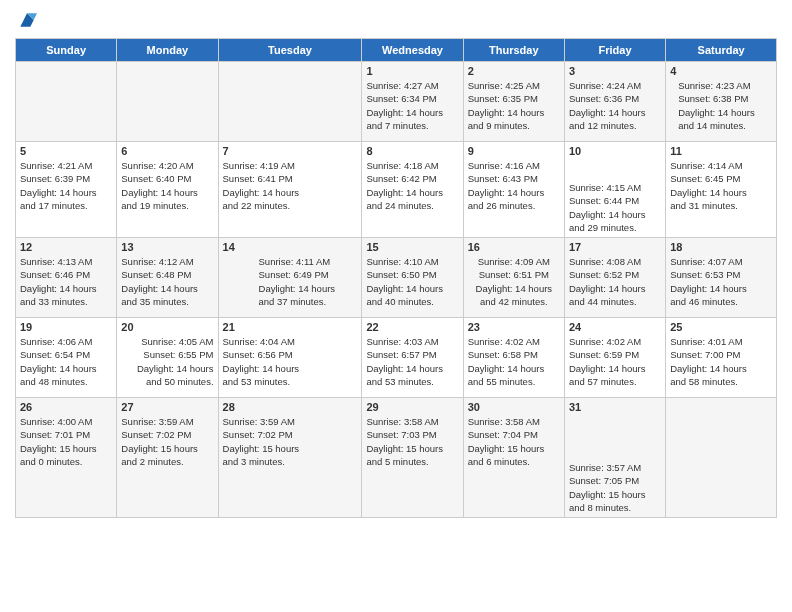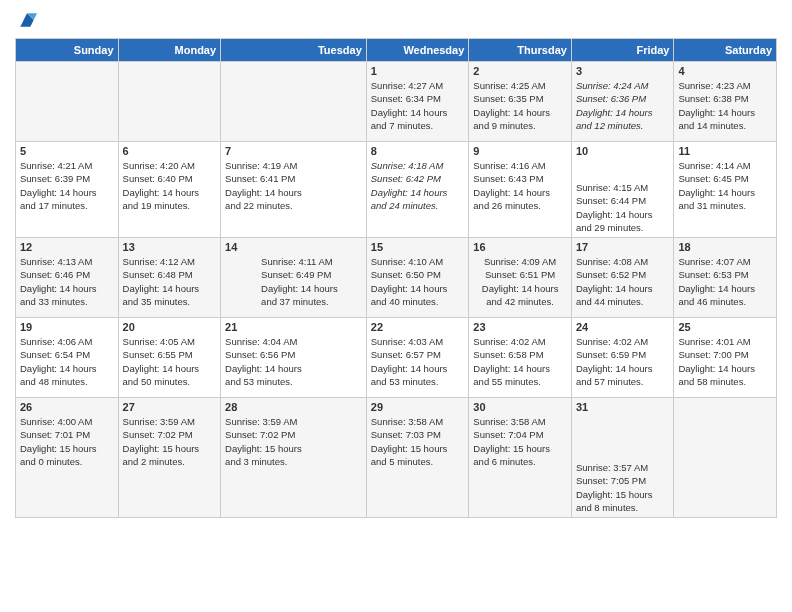--- a/index.html
+++ b/index.html
@@ -58,21 +58,21 @@
     }
     table {
       width: 100%;
       border-collapse: collapse;
       font-size: 10px;
     }
     thead tr th {
       background-color: #2a6ebb;
       color: #fff;
       padding: 5px 4px;
-      text-align: right;
+      text-align: center;
       font-size: 11px;
       font-weight: bold;
       border: 1px solid #ccc;
     }
     tbody tr td {
       border: 1px solid #ccc;
       vertical-align: top;
       padding: 3px 4px;
       color: #333;
       font-size: 9.5px;
@@ -143,28 +143,28 @@
           </td>
           <td>
             <span class="day-num">2</span>
             <div class="day-info" style="white-space: pre-line;">Sunrise: 4:25 AM
 Sunset: 6:35 PM
 Daylight: 14 hours
 and 9 minutes.</div>
           </td>
           <td>
             <span class="day-num">3</span>
-            <div class="day-info" style="white-space: pre-line; font-style: italic;">Sunrise: 4:24 AM
+            <div class="day-info" style="white-space: pre-line;">Sunrise: 4:24 AM
 Sunset: 6:36 PM
 Daylight: 14 hours
 and 12 minutes.</div>
           </td>
           <td>
             <span class="day-num">4</span>
-            <div class="day-info" style="white-space: pre-line;">Sunrise: 4:23 AM
+            <div class="day-info" style="white-space: pre-line; margin-left: 8px;">Sunrise: 4:23 AM
 Sunset: 6:38 PM
 Daylight: 14 hours
 and 14 minutes.</div>
           </td>
         </tr>
         <tr>
           <td>
             <span class="day-num">5</span>
             <div class="day-info" style="white-space: pre-line;">Sunrise: 4:21 AM
 Sunset: 6:39 PM
@@ -180,21 +180,21 @@
           </td>
           <td>
             <span class="day-num">7</span>
             <div class="day-info" style="white-space: pre-line;">Sunrise: 4:19 AM
 Sunset: 6:41 PM
 Daylight: 14 hours
 and 22 minutes.</div>
           </td>
           <td>
             <span class="day-num">8</span>
-            <div class="day-info" style="white-space: pre-line; font-style: italic;">Sunrise: 4:18 AM
+            <div class="day-info" style="white-space: pre-line;">Sunrise: 4:18 AM
 Sunset: 6:42 PM
 Daylight: 14 hours
 and 24 minutes.</div>
           </td>
           <td>
             <span class="day-num">9</span>
             <div class="day-info" style="white-space: pre-line;">Sunrise: 4:16 AM
 Sunset: 6:43 PM
 Daylight: 14 hours
 and 26 minutes.</div>
@@ -268,21 +268,21 @@
         <tr>
           <td>
             <span class="day-num">19</span>
             <div class="day-info" style="white-space: pre-line;">Sunrise: 4:06 AM
 Sunset: 6:54 PM
 Daylight: 14 hours
 and 48 minutes.</div>
           </td>
           <td>
             <span class="day-num">20</span>
-            <div class="day-info" style="white-space: pre-line;">Sunrise: 4:05 AM
+            <div class="day-info" style="white-space: pre-line; text-align: right;">Sunrise: 4:05 AM
 Sunset: 6:55 PM
 Daylight: 14 hours
 and 50 minutes.</div>
           </td>
           <td>
             <span class="day-num">21</span>
             <div class="day-info" style="white-space: pre-line;">Sunrise: 4:04 AM
 Sunset: 6:56 PM
 Daylight: 14 hours
 and 53 minutes.</div>

